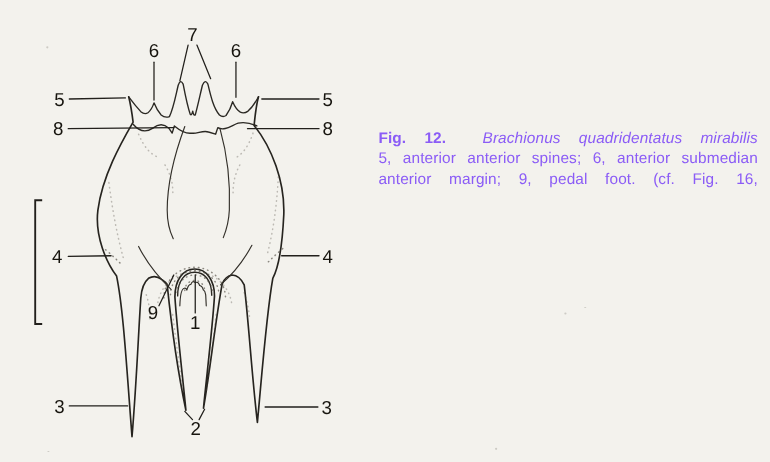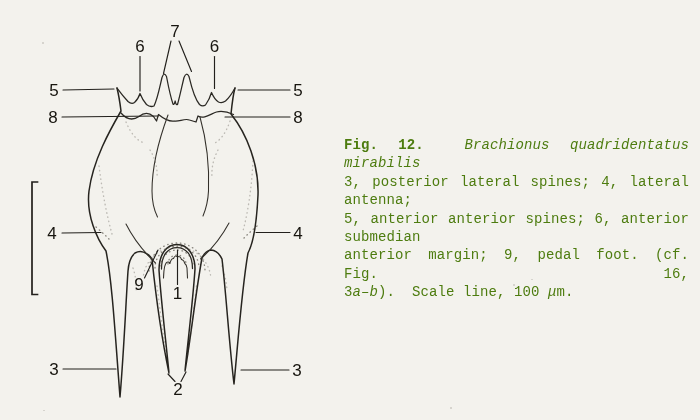--- a/index.html
+++ b/index.html
@@ -14,23 +14,23 @@
   .thin{fill:none;stroke:#33302a;stroke-width:1.05;stroke-linecap:round;}
   .leader{stroke:#22201c;stroke-width:1.15;stroke-linecap:round;}
   .scalebar{fill:none;stroke:#22201c;stroke-width:1.7;stroke-linecap:square;}
   .stipple{fill:none;stroke:#4c473d;stroke-width:1.35;stroke-dasharray:.5 3.8;stroke-linecap:round;opacity:.62;}
   .stipple.faint{opacity:.33;}
   .fig-label{
     font-family:"Liberation Sans",sans-serif;font-size:17px;font-weight:400;
     fill:#17150f;text-anchor:middle;
   }
   .caption{
-    position:absolute;left:344px;top:136px;width:345px;
-    font-family:Liberation Mono, monospace;font-size:14px;line-height:18.4px;
-    color:#4d7c0f;letter-spacing:.1px;
+    position:absolute;left:344px;top:116px;width:345px;
+    font-family:Liberation Sans, sans-serif;font-size:14px;line-height:18.4px;
+    color:#8b5cf6;letter-spacing:.1px;
   }
   .cap-line{white-space:nowrap;}
   .cap-line.just{white-space:normal;text-align:justify;text-align-last:justify;}
   .seg-b{font-weight:bold;}
   .seg-i{font-style:italic;}
   .speck{position:absolute;background:#6b675d;border-radius:50%;opacity:.28;}
 </style>
 </head>
 <body>
 
@@ -166,24 +166,22 @@
         <text x="139" y="290" class="fig-label">9</text>
         <text x="177.5" y="299" class="fig-label">1</text>
         <text x="54" y="375" class="fig-label">3</text>
         <text x="297" y="376" class="fig-label">3</text>
         <text x="178" y="395" class="fig-label">2</text>
       </g>
   </svg>
 
   <div class="caption" id="caption">
       <div class="cap-line just"><span class="seg-b">Fig. 12.</span><span class="seg-r"> &nbsp;</span><span class="seg-i">Brachionus quadridentatus mirabilis</span></div>
-      <div class="cap-line just"><span class="seg-r">3, posterior lateral spines; 4, lateral antenna;</span></div>
       <div class="cap-line just"><span class="seg-r">5, anterior anterior spines; 6, anterior submedian</span></div>
       <div class="cap-line just"><span class="seg-r">anterior margin; 9, pedal foot. (cf. Fig. 16,</span></div>
-      <div class="cap-line"><span class="seg-r">3</span><span class="seg-i">a</span><span class="seg-r">–</span><span class="seg-i">b</span><span class="seg-r">).&nbsp; Scale line, 100 </span><span class="seg-i">μ</span><span class="seg-r">m.</span></div>
     </div>
 
   <div class="speck" style="left:42px;top:42px;width:2px;height:2px;"></div>
   <div class="speck" style="left:513px;top:284px;width:2px;height:2px;"></div>
   <div class="speck" style="left:531px;top:279px;width:2px;height:1px;"></div>
   <div class="speck" style="left:450px;top:407px;width:2px;height:2px;"></div>
   <div class="speck" style="left:43px;top:410px;width:2px;height:1px;"></div>
 </div>
 
 </body></html>

